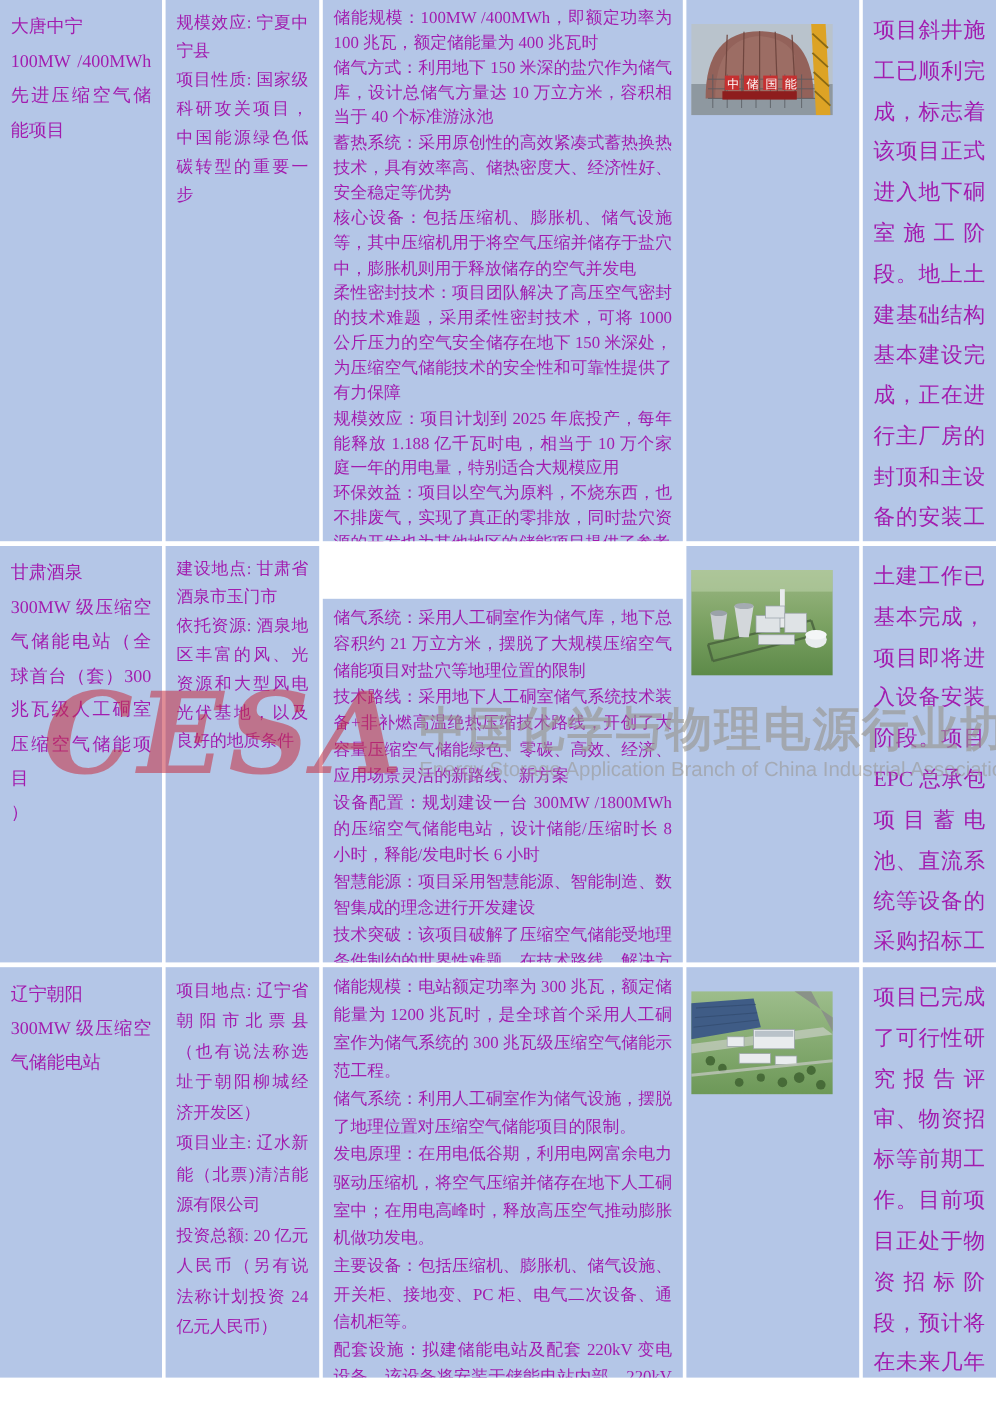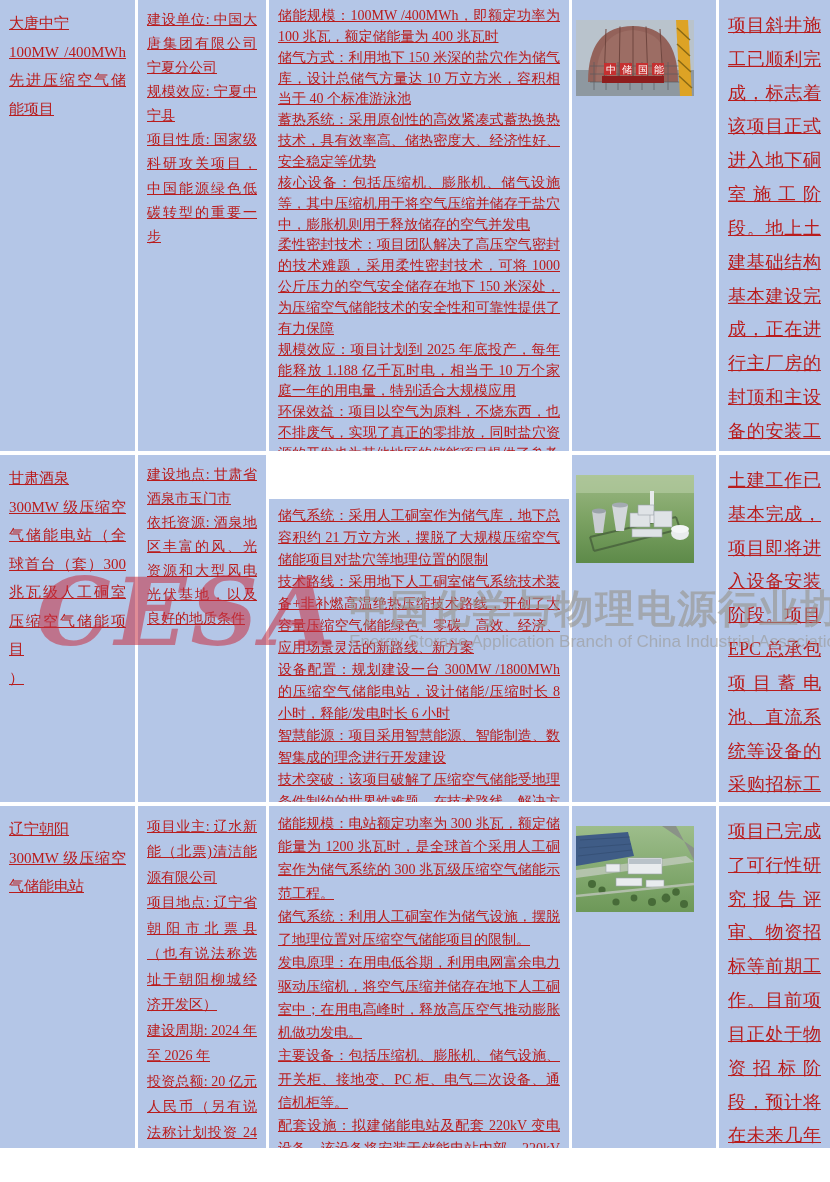--- a/index.html
+++ b/index.html
@@ -12,26 +12,25 @@
   }
   .table{
     display:grid;
     grid-template-columns:135px 128px 300px 144px 111px;
     grid-template-rows:451px 347px 342px;
     column-gap:3px;row-gap:4px;
   }
   .row{display:contents;}
   .cell{
     background:#b4c6e7;
-    color:#b91c1c;
+    color:#a21caf;
     overflow:hidden;
     box-sizing:border-box;
     padding:6px 9px;
     text-align:justify;
-    text-decoration:underline;
   }
   .cell p{margin:0;}
   .c1{font-size:15px;line-height:1.9;padding-top:9px;}
   .name{white-space:pre-line;}
   .c2{font-size:14px;line-height:1.72;padding-top:8px;}
   .r3 .c2{line-height:1.82;}
   .c3{font-size:14px;}
   .r1 .c3{line-height:1.49;}
   .r2 .c3{line-height:1.57;margin-top:44px;}
   .r3 .c3{line-height:1.66;}
@@ -69,21 +68,20 @@
 
 <div class="page">
   <div class="table">
 
     <div class="row r1">
       <div class="cell c1">
         <div class="name">大唐中宁
 100MW /400MWh 先进压缩空气储能项目</div>
       </div>
       <div class="cell c2">
-        <p>建设单位: 中国大唐集团有限公司宁夏分公司</p>
         <p>规模效应: 宁夏中宁县</p>
         <p>项目性质: 国家级科研攻关项目，中国能源绿色低碳转型的重要一步</p>
       </div>
       <div class="cell c3">
         <p>储能规模：100MW /400MWh，即额定功率为 100 兆瓦，额定储能量为 400 兆瓦时</p>
         <p>储气方式：利用地下 150 米深的盐穴作为储气库，设计总储气方量达 10 万立方米，容积相当于 40 个标准游泳池</p>
         <p>蓄热系统：采用原创性的高效紧凑式蓄热换热技术，具有效率高、储热密度大、经济性好、安全稳定等优势</p>
         <p>核心设备：包括压缩机、膨胀机、储气设施等，其中压缩机用于将空气压缩并储存于盐穴中，膨胀机则用于释放储存的空气并发电</p>
         <p>柔性密封技术：项目团队解决了高压空气密封的技术难题，采用柔性密封技术，可将 1000 公斤压力的空气安全储存在地下 150 米深处，为压缩空气储能技术的安全性和可靠性提供了有力保障</p>
         <p>规模效应：项目计划到 2025 年底投产，每年能释放 1.188 亿千瓦时电，相当于 10 万个家庭一年的用电量，特别适合大规模应用</p>
@@ -184,23 +182,22 @@
         <p>土建工作已基本完成，项目即将进入设备安装阶段。项目 EPC 总承包项目蓄电池、直流系统等设备的采购招标工作已完成或正在进行中。项目正在按计划推进，预计将在未来几年内投产发电</p>
       </div>
     </div>
 
     <div class="row r3">
       <div class="cell c1">
         <div class="name">辽宁朝阳
 300MW 级压缩空气储能电站</div>
       </div>
       <div class="cell c2">
+        <p>项目地点: 辽宁省朝阳市北票县（也有说法称选址于朝阳柳城经济开发区）</p>
         <p>项目业主: 辽水新能（北票)清洁能源有限公司</p>
-        <p>项目地点: 辽宁省朝阳市北票县（也有说法称选址于朝阳柳城经济开发区）</p>
-        <p>建设周期: 2024 年至 2026 年</p>
         <p>投资总额: 20 亿元人民币（另有说法称计划投资 24 亿元人民币）</p>
       </div>
       <div class="cell c3">
         <p>储能规模：电站额定功率为 300 兆瓦，额定储能量为 1200 兆瓦时，是全球首个采用人工硐室作为储气系统的 300 兆瓦级压缩空气储能示范工程。</p>
         <p>储气系统：利用人工硐室作为储气设施，摆脱了地理位置对压缩空气储能项目的限制。</p>
         <p>发电原理：在用电低谷期，利用电网富余电力驱动压缩机，将空气压缩并储存在地下人工硐室中；在用电高峰时，释放高压空气推动膨胀机做功发电。</p>
         <p>主要设备：包括压缩机、膨胀机、储气设施、开关柜、接地变、PC 柜、电气二次设备、通信机柜等。</p>
         <p>配套设施：拟建储能电站及配套 220kV 变电设备，该设备将安装于储能电站内部，220kV 侧采用单母线接线形式，并通过一回 220kV 线路接入海丰 220kV 变电站，以实现电能的稳定输出与并网。</p>
       </div>
       <div class="cell c4">

